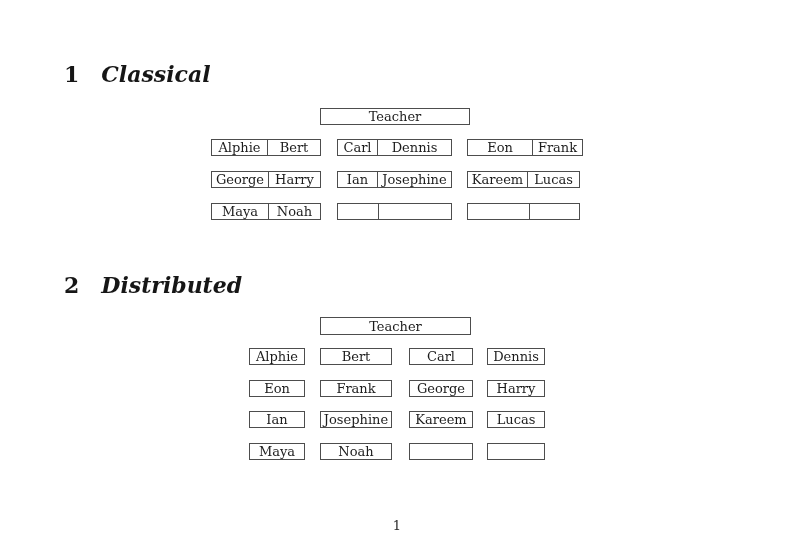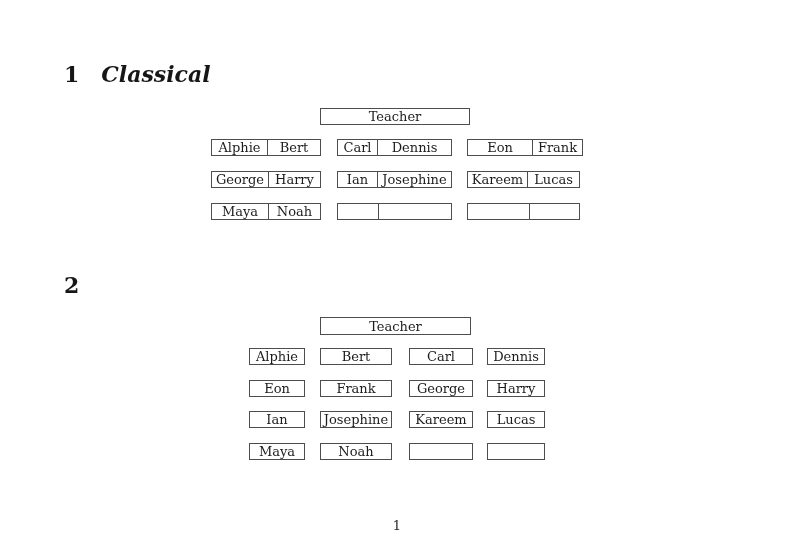--- a/index.html
+++ b/index.html
@@ -116,20 +116,21 @@
     <div class="cell cell-l" style="width:41px"></div>
     <div class="cell cell-r"></div>
   </div>
   <div class="desk" style="left:467px;top:203px;width:113px">
     <div class="cell cell-l" style="width:62px"></div>
     <div class="cell cell-r"></div>
   </div>
 
   <div class="heading" style="top:273px">
     <span class="sec-num">2</span>
+    <span class="sec-title">Distributed</span>
   </div>
 
   <div class="tbox" style="left:320px;top:317px;width:151px;height:18px">
     <span>Teacher</span>
   </div>
 
   <div class="tbox" style="left:249px;top:348px;width:56px">Alphie</div>
   <div class="tbox" style="left:320px;top:348px;width:72px">Bert</div>
   <div class="tbox" style="left:409px;top:348px;width:64px">Carl</div>
   <div class="tbox" style="left:487px;top:348px;width:58px">Dennis</div>

